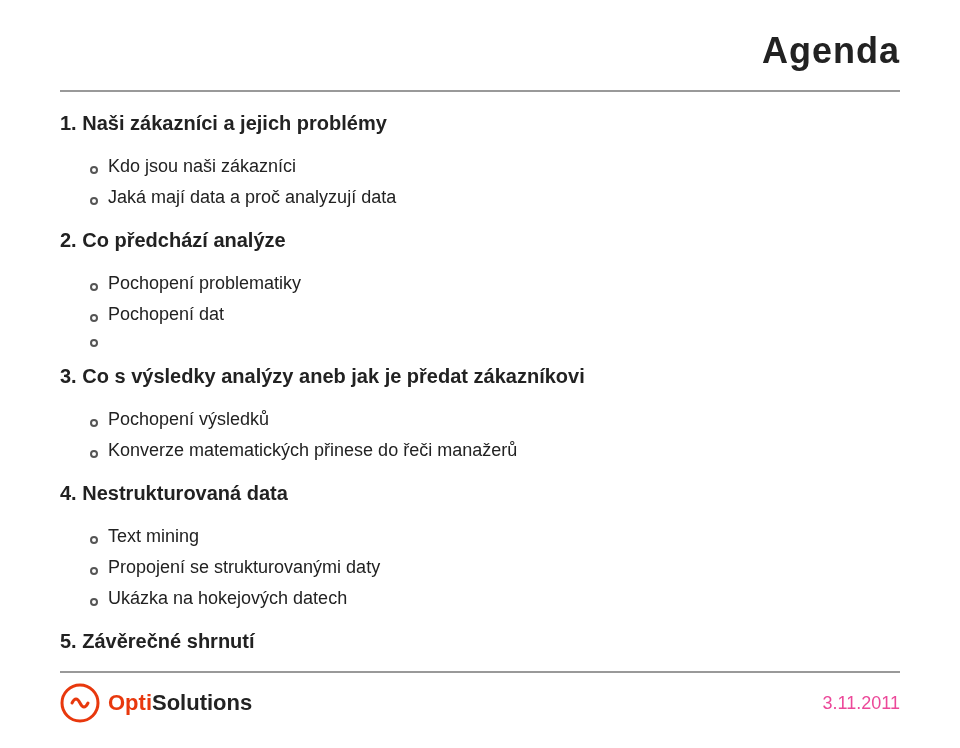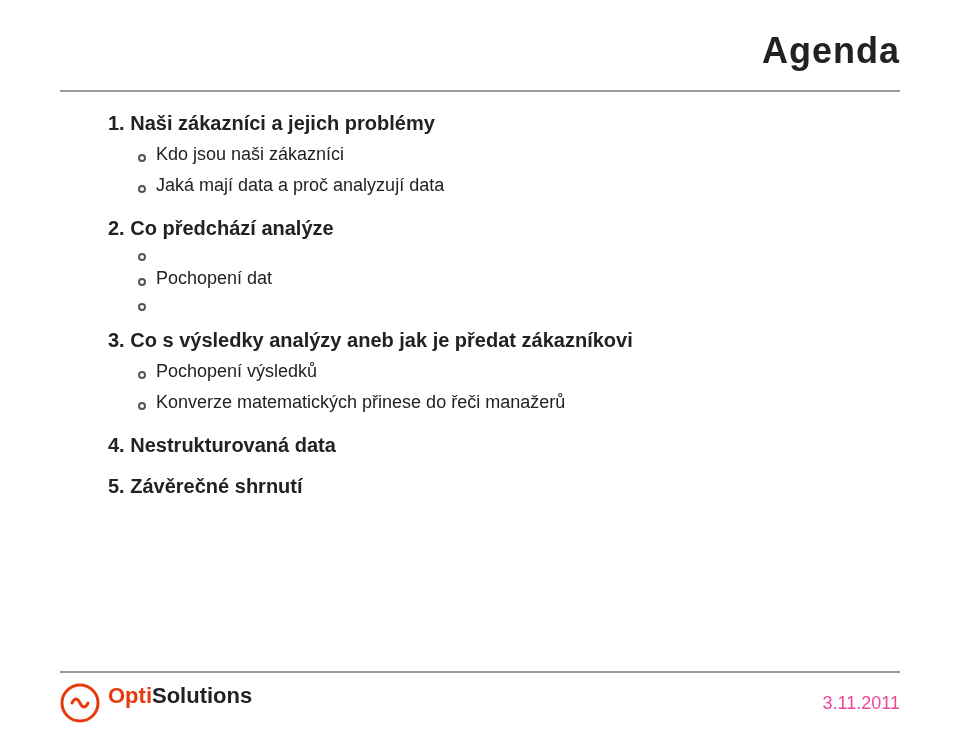--- a/index.html
+++ b/index.html
@@ -49,22 +49,21 @@
     .content-section {
       flex: 1;
       display: flex;
       flex-direction: column;
       gap: 18px;
     }
 
     .agenda-item {
       display: flex;
       flex-direction: column;
-      gap: 6px;
-      margin-left: 48px;
+      gap: 18px;
     }
 
     .agenda-heading {
       font-size: 20px;
       font-weight: bold;
       color: #222222;
     }
 
     .agenda-heading .item-number {
       font-weight: bold;
@@ -109,20 +108,21 @@
 
     .footer {
       display: flex;
       align-items: center;
       justify-content: space-between;
       padding-bottom: 5px;
     }
 
     .logo-container {
       display: flex;
+      align-items: center;
       gap: 8px;
     }
 
     .logo-icon {
       width: 40px;
       height: 40px;
     }
 
     .logo-text {
       font-size: 22px;
@@ -174,20 +174,21 @@
     </div>
 
     <div class="agenda-item">
       <div class="agenda-heading">
         <span class="item-number">2.</span>
         <span>Co předchází analýze</span>
       </div>
       <ul class="bullet-list">
         <li>
             <span class="bullet-dot"></span>
+            <span>Pochopení problematiky</span>
           </li>
         <li>
             <span class="bullet-dot"></span>
             <span>Pochopení dat</span>
           </li>
         <li>
             <span class="bullet-dot"></span>
           </li>
       </ul>
     </div>
@@ -207,20 +208,34 @@
             <span>Konverze matematických přinese do řeči manažerů</span>
           </li>
       </ul>
     </div>
 
     <div class="agenda-item">
       <div class="agenda-heading">
         <span class="item-number">4.</span>
         <span>Nestrukturovaná data</span>
       </div>
+      <ul class="bullet-list">
+        <li>
+            <span class="bullet-dot"></span>
+            <span>Text mining</span>
+          </li>
+        <li>
+            <span class="bullet-dot"></span>
+            <span>Propojení se strukturovanými daty</span>
+          </li>
+        <li>
+            <span class="bullet-dot"></span>
+            <span>Ukázka na hokejových datech</span>
+          </li>
+      </ul>
     </div>
 
     <div class="agenda-item">
       <div class="agenda-heading">
         <span class="item-number">5.</span>
         <span>Závěrečné shrnutí</span>
       </div>
     </div>
 
   </div>

